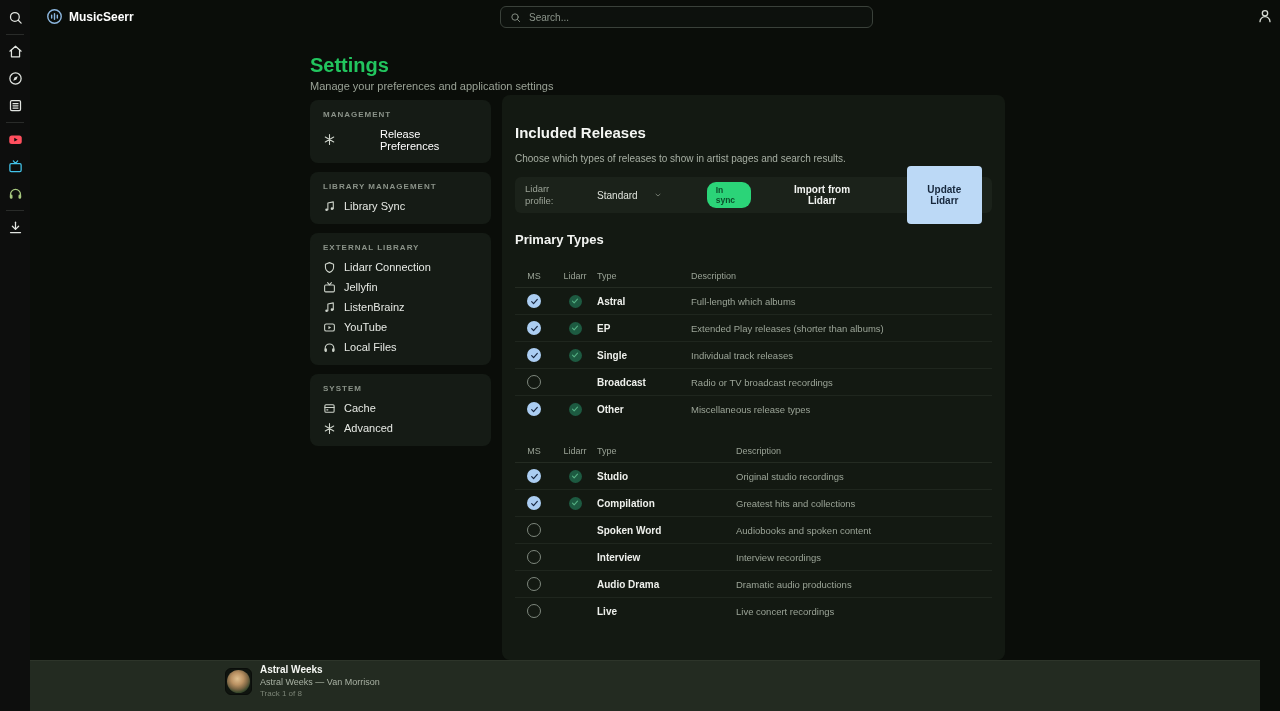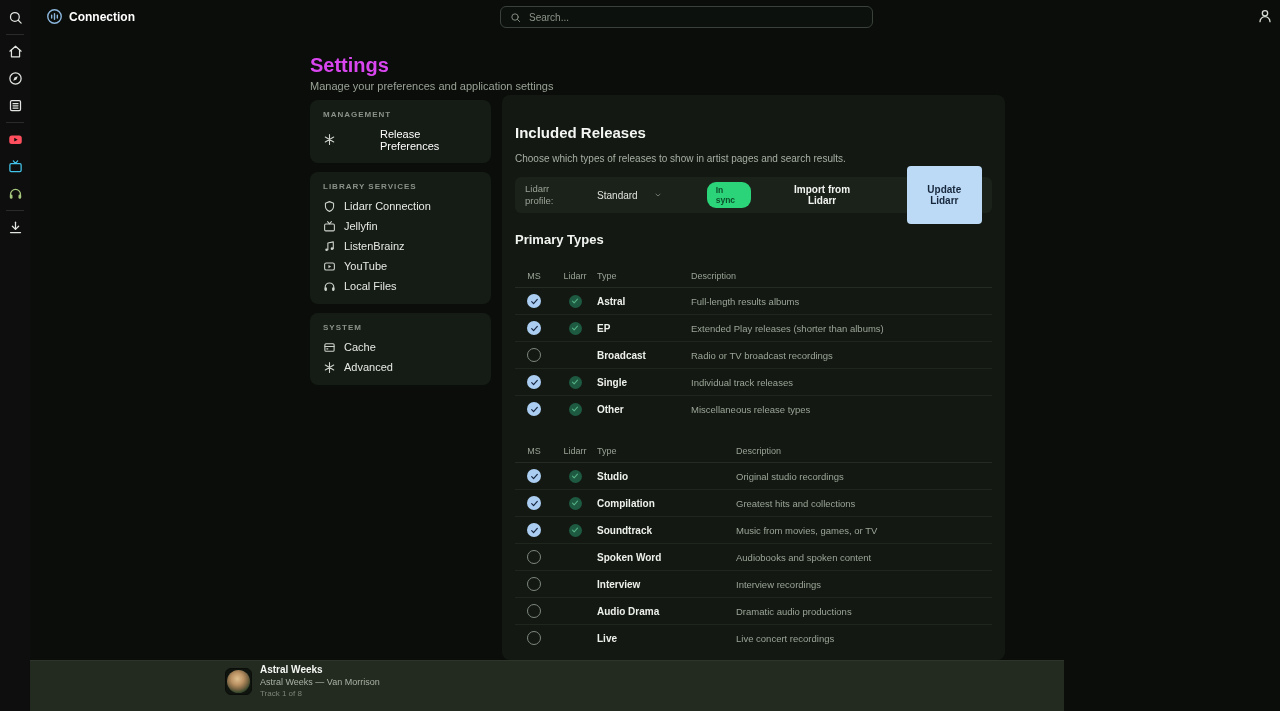--- a/index.html
+++ b/index.html
@@ -23,21 +23,21 @@
   .search-box{position:absolute;left:500px;top:6px;width:373px;height:22px;border:1px solid #3a413a;
               border-radius:6px;background:#0d110d;display:flex;align-items:center;gap:6px;
               padding:0 9px;box-sizing:border-box;}
   .search-box .ic{width:11px;height:11px;color:#8b948a;flex:none;}
   .search-box input{flex:1;background:transparent;border:none;outline:none;color:#cfd5cd;
                     font-size:10px;font-family:inherit;}
   .search-box input::placeholder{color:#8b948a;}
   .user-btn{position:absolute;left:1257px;top:8px;width:16px;height:16px;color:#d6dbd4;cursor:pointer;}
 
   
-  .page-title{position:absolute;left:310px;top:41px;font-size:20px;font-weight:bold;color:#d946ef;}
+  .page-title{position:absolute;left:310px;top:41px;font-size:20px;font-weight:bold;color:#22c55e;}
   .page-subtitle{position:absolute;left:310px;top:69px;font-size:11px;color:#9aa296;}
 
   
   .settings-nav{position:absolute;left:310px;top:100px;width:181px;}
   .nav-card{background:#151b15;border-radius:8px;padding:7px 0 8px;margin-bottom:9px;}
   .nav-label{font-size:8px;font-weight:bold;letter-spacing:1px;color:#8a9288;padding:3px 13px 5px;}
   .nav-item{display:flex;align-items:center;gap:8px;padding:3.5px 13px;font-size:11px;color:#e6e9e4;cursor:pointer;}
   .nav-item.active{color:#ffffff;gap:44px;}
   .nav-item .ic{width:13px;height:13px;color:#ced4cb;flex:none;}
 
@@ -72,21 +72,21 @@
   .cb{width:14px;height:14px;border-radius:50%;display:flex;align-items:center;justify-content:center;cursor:pointer;}
   .cb.on{background:#abcdf2;color:#182740;}
   .cb.on .ic, .cb.on svg{width:9px;height:9px;}
   .cb.on svg{stroke-width:3.2;}
   .cb.off{border:1.5px solid #7e877d;box-sizing:border-box;}
   .lcb{width:13px;height:13px;border-radius:50%;background:#1d5a41;color:#55b083;
        display:flex;align-items:center;justify-content:center;}
   .lcb svg{width:8px;height:8px;stroke-width:3.2;}
 
   
-  .player{position:absolute;left:0;top:660px;width:1064px;height:51px;background:#232b21;
+  .player{position:absolute;left:0;top:660px;width:1260px;height:51px;background:#232b21;
           border-top:1px solid #2d352a;box-sizing:border-box;}
   .art{position:absolute;left:225px;top:7px;width:27px;height:27px;border-radius:6px;
        background:#0f140f;overflow:hidden;border:1px solid #0a0d0a;box-sizing:border-box;}
   .art-face{position:absolute;left:1px;top:1px;width:23px;height:23px;border-radius:50%;
             background:radial-gradient(circle at 45% 38%,#e0c08f 0%,#bb9263 32%,#7c6644 55%,#39482c 72%,#202b18 100%);}
   .track-info{position:absolute;left:260px;top:4px;line-height:1;}
   .track-title{font-size:10px;font-weight:bold;color:#f4f6f2;}
   .track-sub{font-size:9px;color:#a9b2a4;margin-top:3px;}
   .track-pos{font-size:8px;color:#7b8476;margin-top:3px;}
 </style>
@@ -179,21 +179,21 @@
 
   <div class="logo">
     <span class="ic">
         <svg viewBox="0 0 24 24" fill="none" stroke="currentColor" stroke-width="2" stroke-linecap="round" stroke-linejoin="round">
           <circle cx="12" cy="12" r="9.5"></circle>
           <line x1="8" y1="10" x2="8" y2="14"></line>
           <line x1="12" y1="8" x2="12" y2="16"></line>
           <line x1="16" y1="10" x2="16" y2="14"></line>
         </svg>
       </span>
-    <span class="logo-text">Connection</span>
+    <span class="logo-text">MusicSeerr</span>
   </div>
   <div class="search-box">
     <span class="ic">
         <svg viewBox="0 0 24 24" fill="none" stroke="currentColor" stroke-width="2" stroke-linecap="round" stroke-linejoin="round">
           <circle cx="11" cy="11" r="7"></circle>
           <line x1="16.5" y1="16.5" x2="21" y2="21"></line>
         </svg>
       </span>
     <input type="text" placeholder="Search..." style="">
   </div>
@@ -215,21 +215,34 @@
       <div class="nav-item active">
           <span class="ic">
             <svg viewBox="0 0 24 24" fill="none" stroke="currentColor" stroke-width="2" stroke-linecap="round" stroke-linejoin="round">
               <path d="M12 3v18M4.2 7.5l15.6 9M19.8 7.5l-15.6 9"></path>
             </svg>
           </span>
           <span>Release Preferences</span>
         </div>
     </div>
     <div class="nav-card">
-      <div class="nav-label">LIBRARY SERVICES</div>
+      <div class="nav-label">LIBRARY MANAGEMENT</div>
+      <div class="nav-item">
+          <span class="ic">
+            <svg viewBox="0 0 24 24" fill="none" stroke="currentColor" stroke-width="2" stroke-linecap="round" stroke-linejoin="round">
+              <path d="M9 18V5.5l10-2V16"></path>
+              <circle cx="6.6" cy="18" r="2.4" fill="currentColor" stroke="none"></circle>
+              <circle cx="16.6" cy="16" r="2.4" fill="currentColor" stroke="none"></circle>
+            </svg>
+          </span>
+          <span>Library Sync</span>
+        </div>
+    </div>
+    <div class="nav-card">
+      <div class="nav-label">EXTERNAL LIBRARY</div>
       <div class="nav-item">
           <span class="ic">
             <svg viewBox="0 0 24 24" fill="none" stroke="currentColor" stroke-width="2" stroke-linecap="round" stroke-linejoin="round">
               <path d="M12 3l7.5 2.8v5.7c0 4.8-3.2 7.8-7.5 9.5-4.3-1.7-7.5-4.7-7.5-9.5V5.8z"></path>
             </svg>
           </span>
           <span>Lidarr Connection</span>
         </div>
         <div class="nav-item">
           <span class="ic">
@@ -329,21 +342,21 @@
             </span>
           </span>
           <span class="cell-lidarr">
             <span class="lcb">
               <svg viewBox="0 0 24 24" fill="none" stroke="currentColor" stroke-width="2" stroke-linecap="round" stroke-linejoin="round">
                 <polyline points="4.5,12.5 9.5,17.5 19.5,6.5"></polyline>
               </svg>
             </span>
           </span>
           <span class="cell-type">Astral</span>
-          <span class="cell-desc">Full-length results albums</span>
+          <span class="cell-desc">Full-length which albums</span>
         </div>
         <div class="trow">
           <span class="cell-ms">
             <span class="cb on">
               <svg viewBox="0 0 24 24" fill="none" stroke="currentColor" stroke-width="2" stroke-linecap="round" stroke-linejoin="round">
                 <polyline points="4.5,12.5 9.5,17.5 19.5,6.5"></polyline>
               </svg>
             </span>
           </span>
           <span class="cell-lidarr">
@@ -351,49 +364,49 @@
               <svg viewBox="0 0 24 24" fill="none" stroke="currentColor" stroke-width="2" stroke-linecap="round" stroke-linejoin="round">
                 <polyline points="4.5,12.5 9.5,17.5 19.5,6.5"></polyline>
               </svg>
             </span>
           </span>
           <span class="cell-type">EP</span>
           <span class="cell-desc">Extended Play releases (shorter than albums)</span>
         </div>
         <div class="trow">
           <span class="cell-ms">
+            <span class="cb on">
+              <svg viewBox="0 0 24 24" fill="none" stroke="currentColor" stroke-width="2" stroke-linecap="round" stroke-linejoin="round">
+                <polyline points="4.5,12.5 9.5,17.5 19.5,6.5"></polyline>
+              </svg>
+            </span>
+          </span>
+          <span class="cell-lidarr">
+            <span class="lcb">
+              <svg viewBox="0 0 24 24" fill="none" stroke="currentColor" stroke-width="2" stroke-linecap="round" stroke-linejoin="round">
+                <polyline points="4.5,12.5 9.5,17.5 19.5,6.5"></polyline>
+              </svg>
+            </span>
+          </span>
+          <span class="cell-type">Single</span>
+          <span class="cell-desc">Individual track releases</span>
+        </div>
+        <div class="trow">
+          <span class="cell-ms">
             <span class="cb off"></span>
           </span>
           <span class="cell-lidarr">
             <span class="lcb" style="visibility: hidden;">
               <svg viewBox="0 0 24 24" fill="none" stroke="currentColor" stroke-width="2" stroke-linecap="round" stroke-linejoin="round">
                 <polyline points="4.5,12.5 9.5,17.5 19.5,6.5"></polyline>
               </svg>
             </span>
           </span>
           <span class="cell-type">Broadcast</span>
           <span class="cell-desc">Radio or TV broadcast recordings</span>
-        </div>
-        <div class="trow">
-          <span class="cell-ms">
-            <span class="cb on">
-              <svg viewBox="0 0 24 24" fill="none" stroke="currentColor" stroke-width="2" stroke-linecap="round" stroke-linejoin="round">
-                <polyline points="4.5,12.5 9.5,17.5 19.5,6.5"></polyline>
-              </svg>
-            </span>
-          </span>
-          <span class="cell-lidarr">
-            <span class="lcb">
-              <svg viewBox="0 0 24 24" fill="none" stroke="currentColor" stroke-width="2" stroke-linecap="round" stroke-linejoin="round">
-                <polyline points="4.5,12.5 9.5,17.5 19.5,6.5"></polyline>
-              </svg>
-            </span>
-          </span>
-          <span class="cell-type">Single</span>
-          <span class="cell-desc">Individual track releases</span>
         </div>
         <div class="trow">
           <span class="cell-ms">
             <span class="cb on">
               <svg viewBox="0 0 24 24" fill="none" stroke="currentColor" stroke-width="2" stroke-linecap="round" stroke-linejoin="round">
                 <polyline points="4.5,12.5 9.5,17.5 19.5,6.5"></polyline>
               </svg>
             </span>
           </span>
           <span class="cell-lidarr">
@@ -446,38 +459,20 @@
               <svg viewBox="0 0 24 24" fill="none" stroke="currentColor" stroke-width="2" stroke-linecap="round" stroke-linejoin="round">
                 <polyline points="4.5,12.5 9.5,17.5 19.5,6.5"></polyline>
               </svg>
             </span>
           </span>
           <span class="cell-type">Compilation</span>
           <span class="cell-desc">Greatest hits and collections</span>
         </div>
         <div class="trow">
           <span class="cell-ms">
-            <span class="cb on">
-              <svg viewBox="0 0 24 24" fill="none" stroke="currentColor" stroke-width="2" stroke-linecap="round" stroke-linejoin="round">
-                <polyline points="4.5,12.5 9.5,17.5 19.5,6.5"></polyline>
-              </svg>
-            </span>
-          </span>
-          <span class="cell-lidarr">
-            <span class="lcb">
-              <svg viewBox="0 0 24 24" fill="none" stroke="currentColor" stroke-width="2" stroke-linecap="round" stroke-linejoin="round">
-                <polyline points="4.5,12.5 9.5,17.5 19.5,6.5"></polyline>
-              </svg>
-            </span>
-          </span>
-          <span class="cell-type">Soundtrack</span>
-          <span class="cell-desc">Music from movies, games, or TV</span>
-        </div>
-        <div class="trow">
-          <span class="cell-ms">
             <span class="cb off"></span>
           </span>
           <span class="cell-lidarr">
             <span class="lcb" style="visibility: hidden;">
               <svg viewBox="0 0 24 24" fill="none" stroke="currentColor" stroke-width="2" stroke-linecap="round" stroke-linejoin="round">
                 <polyline points="4.5,12.5 9.5,17.5 19.5,6.5"></polyline>
               </svg>
             </span>
           </span>
           <span class="cell-type">Spoken Word</span>

